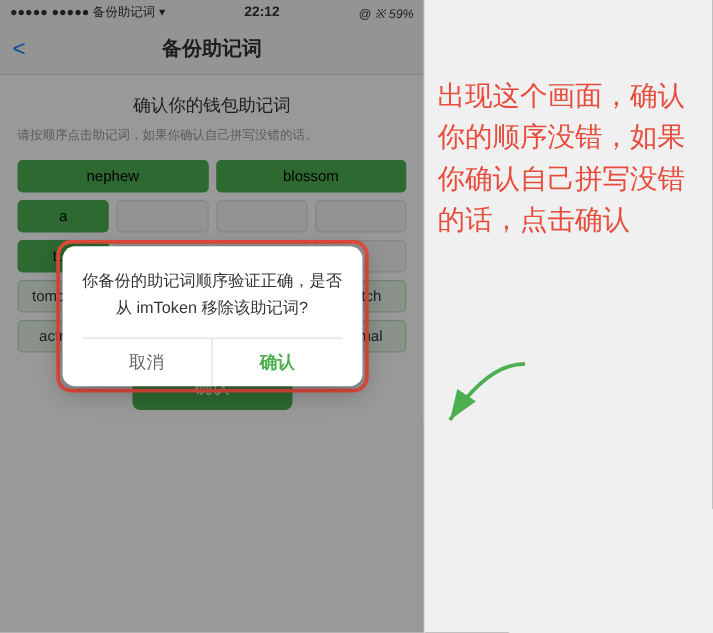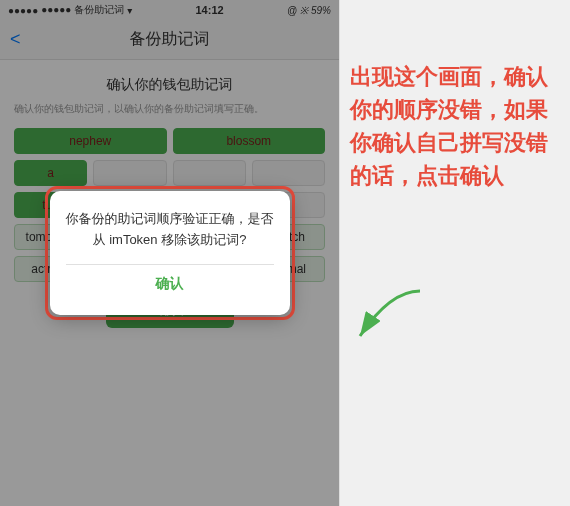--- a/index.html
+++ b/index.html
@@ -48,21 +48,21 @@
     }
     .nav-back {
       position: absolute;
       left: 10px;
       font-size: 18px;
       color: #007aff;
       cursor: pointer;
     }
     .nav-title {
       font-size: 16px;
-      font-weight: 400;
+      font-weight: 700;
       color: #333;
     }
 
     
     .main-content {
       padding: 16px 14px 10px;
       background: #fff;
     }
     .page-heading {
       font-size: 14px;
@@ -90,21 +90,21 @@
       padding: 5px 4px;
       border-radius: 4px;
       font-size: 12px;
       text-align: center;
       color: #333;
       background: #e8f4e8;
       border: 1px solid #b8ddb8;
     }
     .word-chip.selected {
       background: #4CAF50;
-      color: #7f1d1d;
+      color: #000000;
       border-color: #4CAF50;
     }
     .word-chip.empty {
       background: #f5f5f5;
       color: #ccc;
       border-color: #e0e0e0;
     }
 
     
     .confirm-btn-bottom {
@@ -126,21 +126,21 @@
       background: rgba(0,0,0,0.4);
       display: flex;
       align-items: center;
       justify-content: center;
       z-index: 10;
     }
     .dialog-box {
       background: #fff;
       border-radius: 10px;
       width: 240px;
-      padding: 18px 16px 12px;
+      padding: 18px 16px 0;
       box-shadow: 0 4px 20px rgba(0,0,0,0.3);
     }
     .dialog-message {
       font-size: 13px;
       color: #333;
       text-align: center;
       line-height: 1.6;
       margin-bottom: 14px;
     }
     .dialog-buttons {
@@ -175,21 +175,21 @@
     
     .annotation-area {
       width: 230px;
       height: 506px;
       padding: 60px 14px 14px 10px;
       position: relative;
     }
     .annotation-text {
       font-size: 22px;
       color: #e74c3c;
-      font-weight: 700;
+      font-weight: 400;
       line-height: 1.5;
       text-align: left;
     }
 
     
     .arrow-container {
       position: absolute;
       bottom: 160px;
       left: 10px;
       width: 80px;
@@ -204,34 +204,34 @@
 <body>
 
 <div class="phone-area">
 
   <div class="status-bar">
     <div class="status-left">
       <span>●●●●●</span>
       <span>●●●●● 备份助记词</span>
       <span>▾</span>
     </div>
-    <div style="font-size:11px;font-weight:600;">14:12</div>
+    <div style="font-size:11px;font-weight:600;">22:12</div>
     <div class="status-right">
       <span>@ ※ 59%</span>
     </div>
   </div>
 
   <div class="nav-bar">
     <span class="nav-back">&lt;</span>
     <span class="nav-title">备份助记词</span>
   </div>
 
   <div class="main-content">
     <div class="page-heading">确认你的钱包助记词</div>
-    <div class="page-subtitle">确认你的钱包助记词，以确认你的备份助记词填写正确。</div>
+    <div class="page-subtitle">请按顺序点击助记词，如果你确认自己拼写没错的话。</div>
 
     <div class="word-row">
       <div class="word-chip selected">nephew</div>
       <div class="word-chip selected">blossom</div>
     </div>
 
     <div class="word-row">
       <div class="word-chip selected">a</div>
       <div class="word-chip empty"></div>
       <div class="word-chip empty"></div>
@@ -260,20 +260,21 @@
     </div>
 
     <button class="confirm-btn-bottom">确认</button>
   </div>
 
   <div class="dialog-overlay">
     <div class="dialog-highlight">
       <div class="dialog-box">
         <div class="dialog-message">你备份的助记词顺序验证正确，是否从 imToken 移除该助记词?</div>
         <div class="dialog-buttons">
+          <button class="dialog-btn cancel">取消</button>
           <button class="dialog-btn confirm">确认</button>
         </div>
       </div>
     </div>
   </div>
 </div>
 
 <div class="annotation-area">
   <div class="annotation-text">出现这个画面，确认你的顺序没错，如果你确认自己拼写没错的话，点击确认</div>
 

